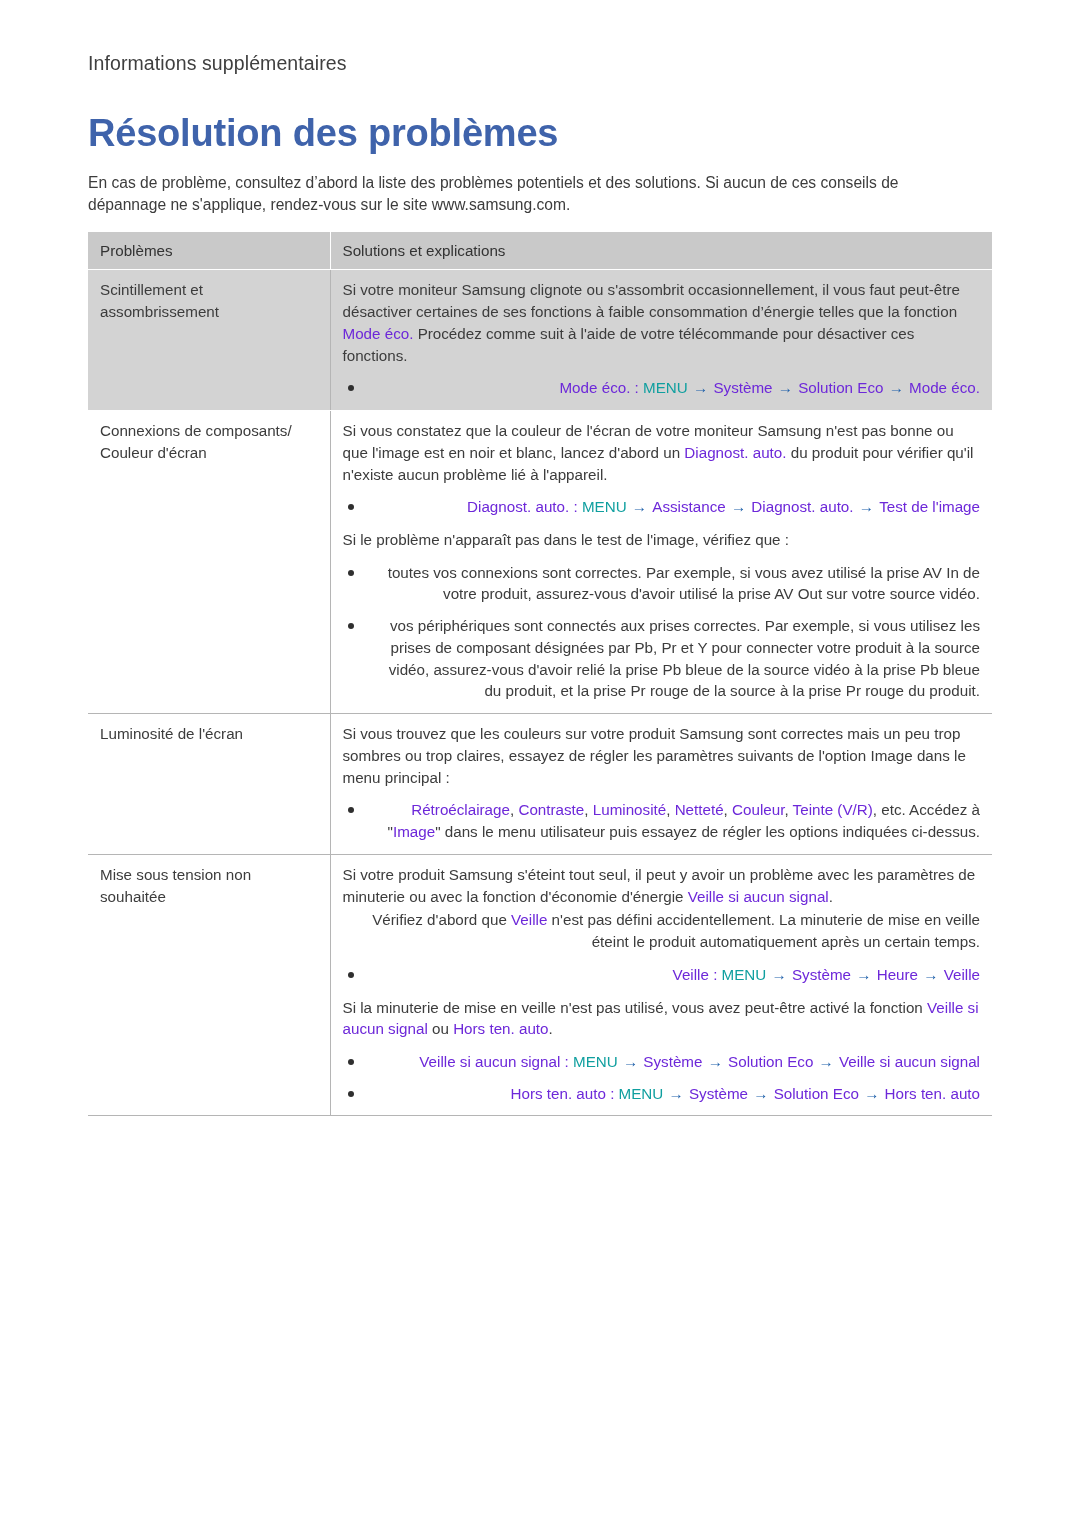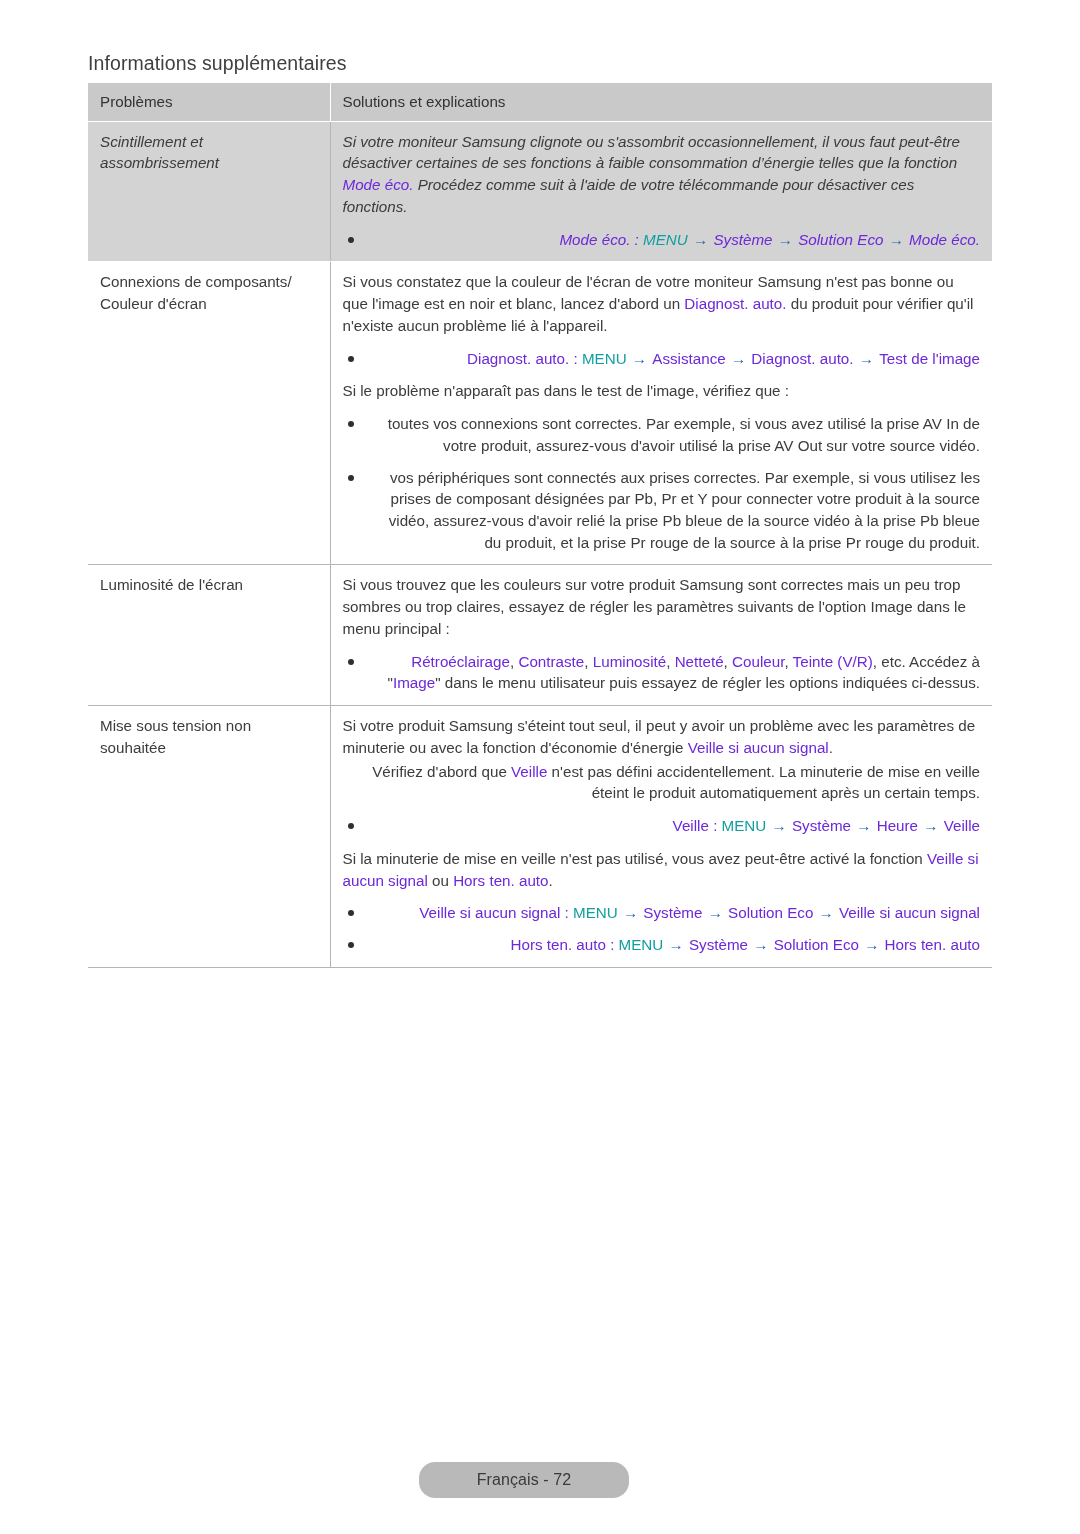--- a/index.html
+++ b/index.html
@@ -81,21 +81,21 @@
 
   .tbl tbody tr.shaded > td { background: #d3d3d3; }
   .tbl tbody tr.plain  > td { background: #ffffff; }
 
   .tbl tbody td.cell-prob {
     border-right: 1px solid #b5b5b5;
   }
   .tbl tbody tr > td {
     border-bottom: 1px solid #b5b5b5;
   }
-  .tbl tbody tr.shaded > td { border-bottom: 1px solid #ffffff; font-style: italic; }
+  .tbl tbody tr.shaded > td { border-bottom: 1px solid #ffffff; }
   .tbl tbody tr.shaded + tr.plain > td { border-top: 0; }
 
   .cell-prob { color: #3c3c3c; }
 
   p.para {
     margin: 0 0 0 0;
   }
   p.para + p.para { margin-top: 10px; text-align: right; }
 
   
@@ -149,21 +149,23 @@
     letter-spacing: 0.1px;
   }
 </style>
 </head>
 <body>
 
 <div class="page">
 
   <div class="running-head">Informations supplémentaires</div>
 
-
+  <h1 class="doc-title">Résolution des problèmes</h1>
+
+  <p class="intro">En cas de problème, consultez d’abord la liste des problèmes potentiels et des solutions. Si aucun de ces conseils de dépannage ne s'applique, rendez-vous sur le site www.samsung.com.</p>
 
   <table class="tbl">
     <colgroup>
         <col class="c1">
         <col class="c2">
       </colgroup>
     <thead>
       <tr>
         <th class="col-probs">Problèmes</th>
         <th>Solutions et explications</th>
@@ -213,17 +215,14 @@
             <p class="para"><span class="k-dark">Si la minuterie de mise en veille n'est pas utilisé, vous avez peut-être activé la fonction </span><span class="k-blue">Veille si aucun signal</span><span class="k-dark"> ou </span><span class="k-blue">Hors ten. auto</span><span class="k-dark">.</span></p>
             <ul class="bul">
               <li><span class="k-blue">Veille si aucun signal</span><span class="k-blue"> : </span><span class="k-teal">MENU</span><span class="arrow"> → </span><span class="k-blue">Système</span><span class="arrow"> → </span><span class="k-blue">Solution Eco</span><span class="arrow"> → </span><span class="k-blue">Veille si aucun signal</span></li>
               <li><span class="k-blue">Hors ten. auto</span><span class="k-blue"> : </span><span class="k-teal">MENU</span><span class="arrow"> → </span><span class="k-blue">Système</span><span class="arrow"> → </span><span class="k-blue">Solution Eco</span><span class="arrow"> → </span><span class="k-blue">Hors ten. auto</span></li>
             </ul>
           </td>
         </tr>
       </tbody>
   </table>
 
-  <div class="footer">
-    <div class="footer-pill">Français - 72</div>
-  </div>
 
 </div>
 
 </body></html>

